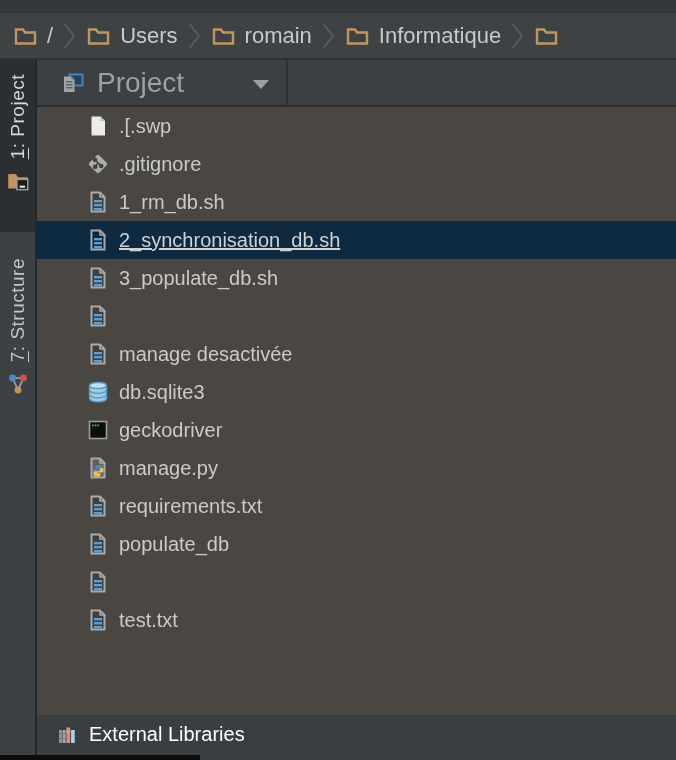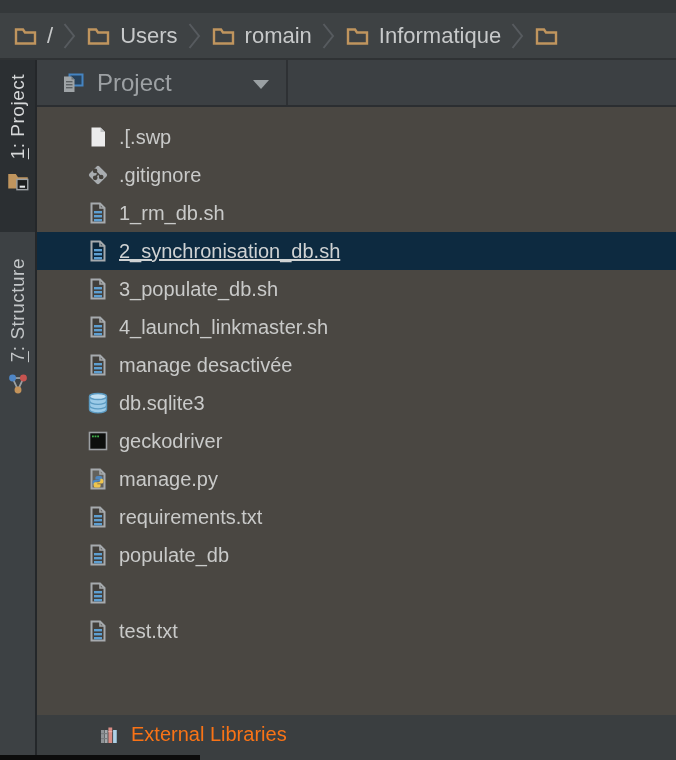--- a/index.html
+++ b/index.html
@@ -46,42 +46,42 @@
   .side-tab.active .vlabel { color:#d6d8d9; }
   .side-tab.inactive { margin-top:12px; height:186px; }
 
   
   .content { flex:1; min-width:0; display:flex; flex-direction:column; }
 
   
   .tw-header {
     height:47px; flex:none; background:#3c4043; border-bottom:2px solid #2b2e31;
     display:flex; align-items:center; padding-left:23px; position:relative;
-    color:#9da1a4; font-size:24px;
+    color:#9da1a4; font-size:28px;
   }
   .tw-header .icon { display:flex; margin-right:11px; }
   .caret {
     position:absolute; left:216px; top:20px; width:0; height:0;
     border-left:8px solid transparent; border-right:8px solid transparent;
     border-top:9px solid #9aa0a3;
   }
   .header-divider { position:absolute; left:249px; top:0; width:2px; height:100%; background:#2e3134; }
 
   
-  .tree { height:608px; flex:none; background:#4a4742; padding-top:11px; overflow:hidden; }
+  .tree { height:608px; flex:none; background:#4a4742; padding-top:0; overflow:hidden; }
   .row {
     height:38px; display:flex; align-items:center; gap:9px;
     padding-left:49px; color:#c9cac9; font-size:20px; white-space:nowrap;
   }
   .row .icon { width:24px; height:24px; flex:none; display:flex; }
   .row.selected { background:#0d2a40; color:#cfd2d3;text-decoration:underline; }
 
   
   .external-area { height:45px; flex:none; background:#3a3e40; }
-  .external-area .row { padding-left:61px; color:#f97316; }
+  .external-area .row { padding-left:19px; color:#ffffff; }
 
   
   .bottom-notch { position:absolute; left:0; bottom:0; width:200px; height:5px; background:#0c0c0c; }
 
   u { text-decoration:underline; }
   svg { display:block; }
 </style>
 </head>
 <body>
 
@@ -263,21 +263,20 @@
           <div class="row">
             <span class="icon">
               <svg width="24" height="24" viewBox="0 0 24 24">
                 <path d="M5.5 2.5h8.5l4.5 4.5v14.5H5.5z" fill="rgba(0,0,0,0.10)" stroke="#a6aaad" stroke-width="2"></path>
                 <path d="M14 2.5V7h4.5" fill="none" stroke="#a6aaad" stroke-width="1.6"></path>
                 <rect x="8" y="10" width="8" height="2.4" fill="#5e9fd1"></rect>
                 <rect x="8" y="14" width="8" height="2.4" fill="#5e9fd1"></rect>
                 <rect x="8" y="18" width="8" height="2.4" fill="#5e9fd1"></rect>
               </svg>
             </span>
-            <span>4_launch_linkmaster.sh</span>
           </div>
           <div class="row">
             <span class="icon">
               <svg width="24" height="24" viewBox="0 0 24 24">
                 <path d="M5.5 2.5h8.5l4.5 4.5v14.5H5.5z" fill="rgba(0,0,0,0.10)" stroke="#a6aaad" stroke-width="2"></path>
                 <path d="M14 2.5V7h4.5" fill="none" stroke="#a6aaad" stroke-width="1.6"></path>
                 <rect x="8" y="10" width="8" height="2.4" fill="#5e9fd1"></rect>
                 <rect x="8" y="14" width="8" height="2.4" fill="#5e9fd1"></rect>
                 <rect x="8" y="18" width="8" height="2.4" fill="#5e9fd1"></rect>
               </svg>

